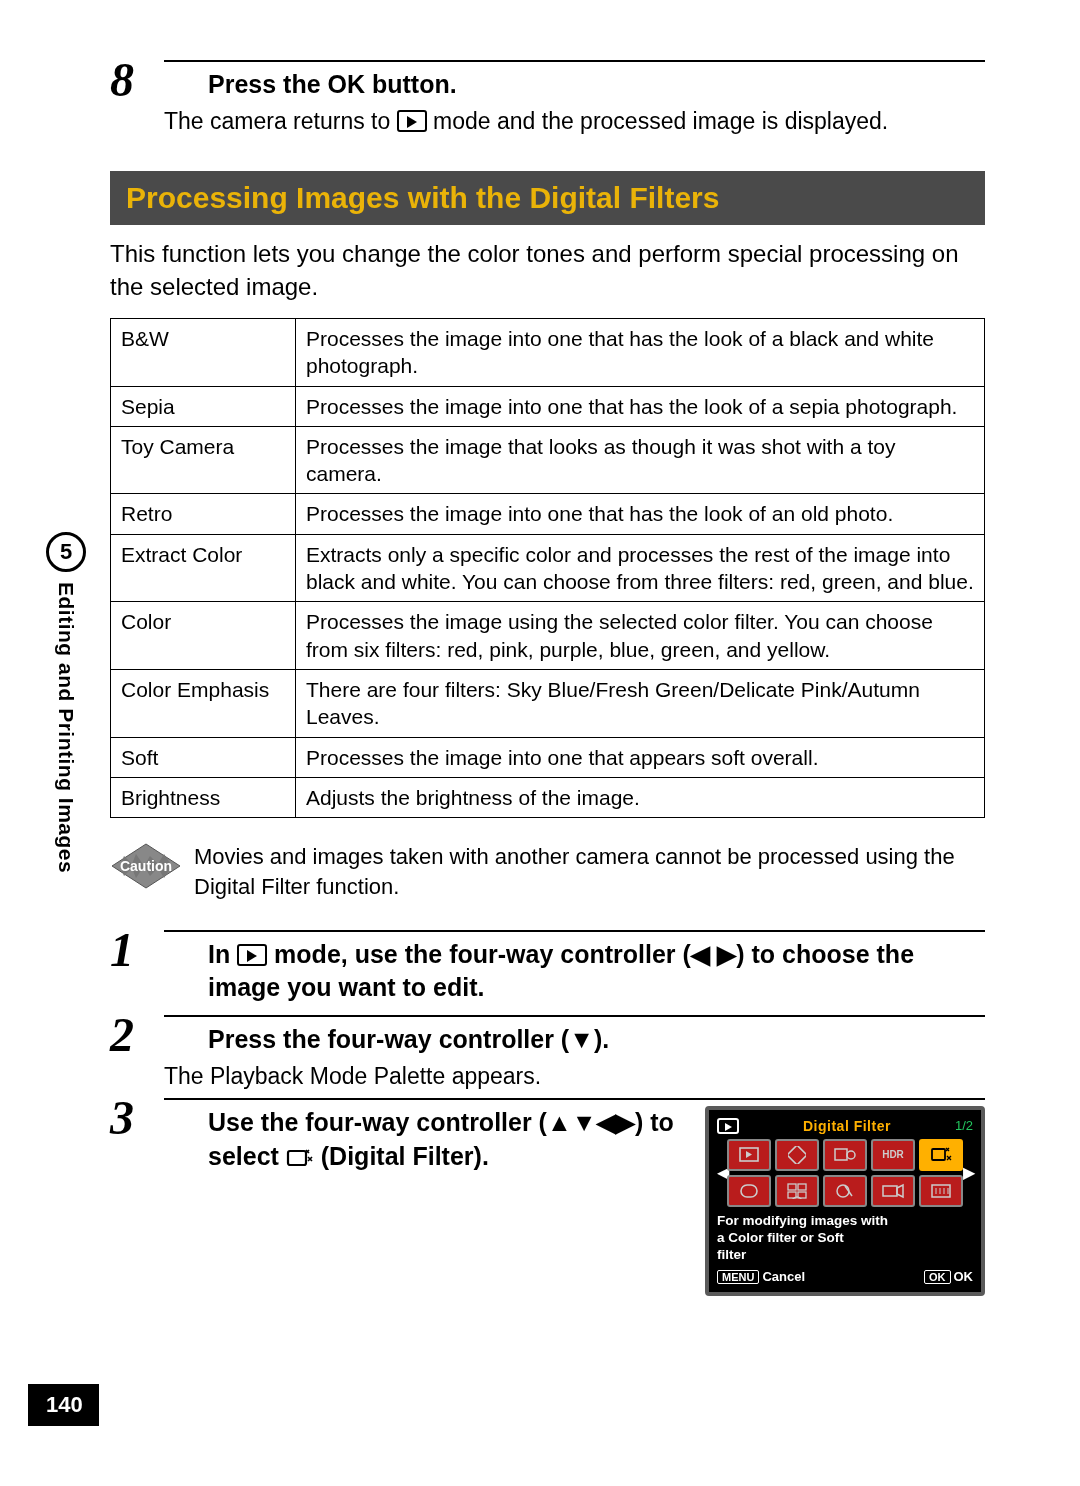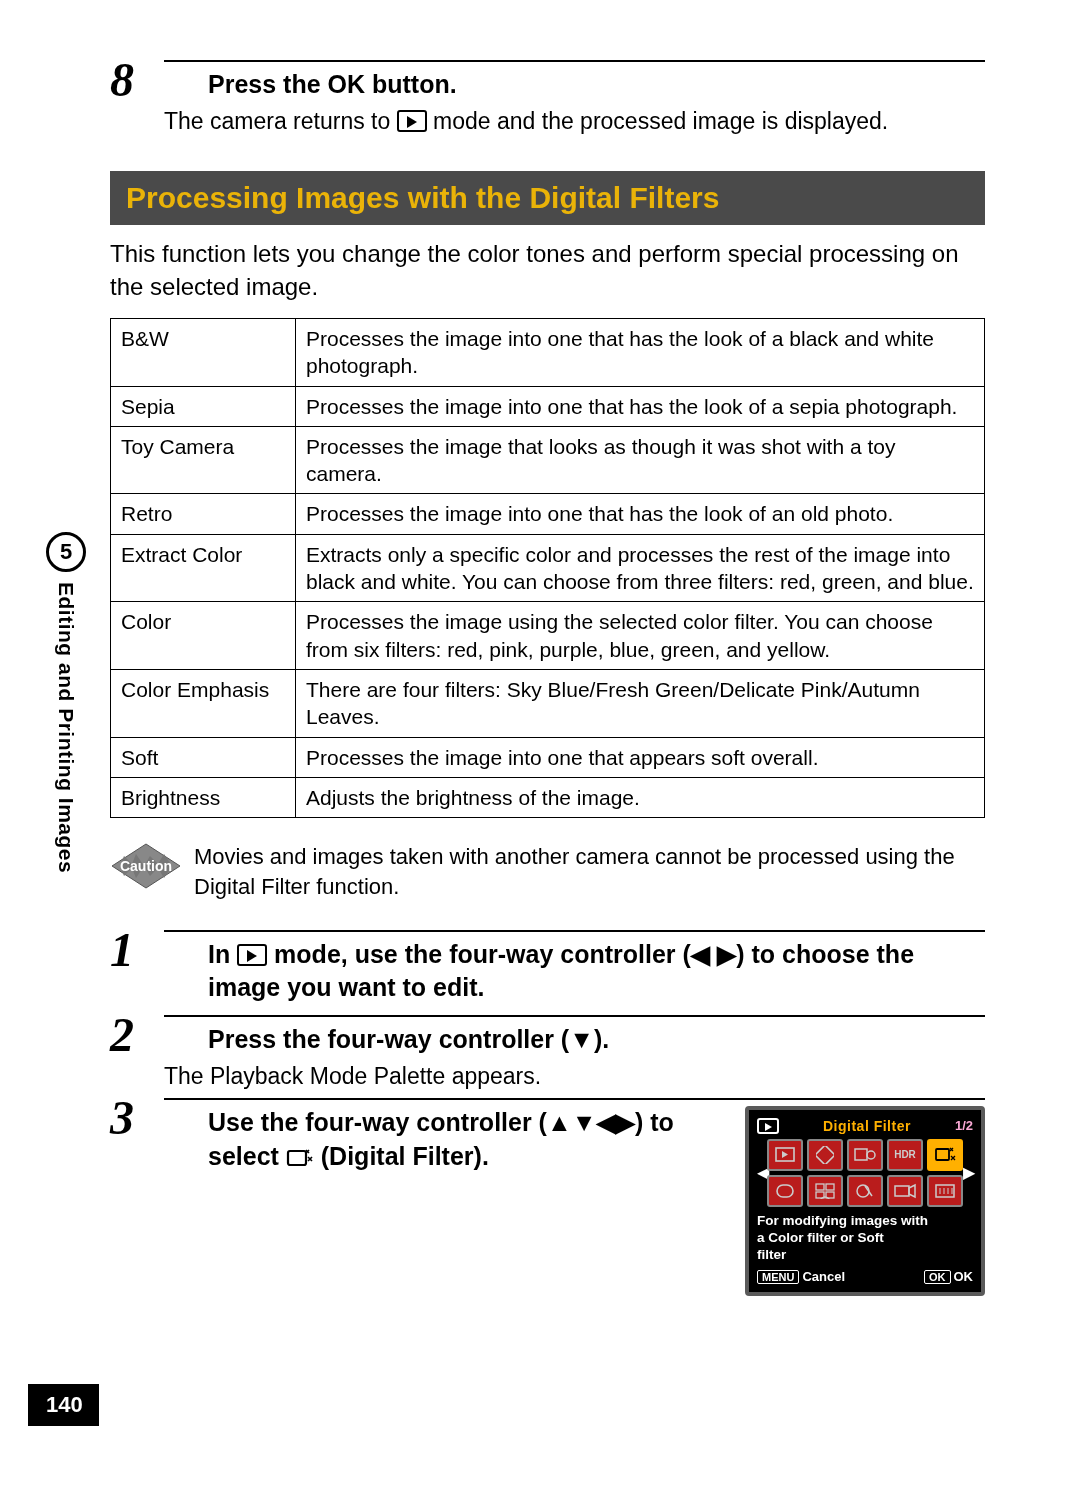--- a/index.html
+++ b/index.html
@@ -25,24 +25,24 @@
   .intro { font-size: 24px; line-height: 1.4; margin-bottom: 14px; }
   table.filters { width: 100%; border-collapse: collapse; font-size: 21px; }
   table.filters td { border: 1.5px solid #000; padding: 6px 10px; vertical-align: top; line-height: 1.3; }
   table.filters td.name { width: 185px; }
   .caution-row { display: flex; align-items: flex-start; margin-top: 24px; margin-bottom: 28px; }
   .caution-icon { width: 72px; height: 48px; margin-right: 12px; flex-shrink: 0; }
   .caution-text { font-size: 22px; line-height: 1.35; }
   .arrow { font-family: Arial, sans-serif; }
   .step-flex { display: flex; gap: 6px; }
   .step-flex .left { flex: 1; }
-  .lcd { width: 240px; background: #000; border: 4px solid #5a5a5a; border-radius: 4px; padding: 6px 8px 8px; color: #fff; font-size: 14px; position: relative; }
+  .lcd { width: 280px; background: #000; border: 4px solid #5a5a5a; border-radius: 4px; padding: 6px 8px 8px; color: #fff; font-size: 14px; position: relative; }
   .lcd-top { display: flex; align-items: center; justify-content: space-between; height: 20px; }
   .lcd-title { color: #ffb000; font-weight: bold; font-size: 14px; letter-spacing: 0.5px; }
-  .lcd-pg { color: #f9a8d4; font-weight: bold; font-size: 13px; }
+  .lcd-pg { color: #22c55e; font-weight: normal; font-size: 13px; }
   .lcd-grid-wrap { display:flex; align-items:center; margin-top:3px;}
   .grid-side-arrow { color:#fff; font-size:16px; width:10px; text-align:center;}
   .lcd-grid { flex:1; display: grid; grid-template-columns: repeat(5, 1fr); gap: 4px;}
   .lcd-cell { height: 32px; border: 2px solid #888; border-radius: 3px; background: #b91c1c; display: flex; align-items: center; justify-content: center; font-size: 10px; color: #ccc; font-weight: bold; position: relative; }
   .lcd-cell.hl { background: #ffb000; border-color: #ffb000; color: #000; }
   .lcd-msg { color: #fff; font-weight: bold; font-size: 13.5px; line-height: 1.25; margin-top: 6px; }
   .lcd-bottom { display: flex; justify-content: space-between; align-items: center; margin-top: 6px; font-weight: bold; font-size: 13px; }
   .lcd-btnlbl { border: 1.5px solid #fff; border-radius: 2px; padding: 0 4px; font-size: 11px; margin-right: 3px; display: inline-block; }
   .filter-icon-sparkle { display:inline-block; width:28px; height:22px; position:relative; vertical-align:-4px; }
   .filter-icon-sparkle svg { width:100%; height:100%; }

